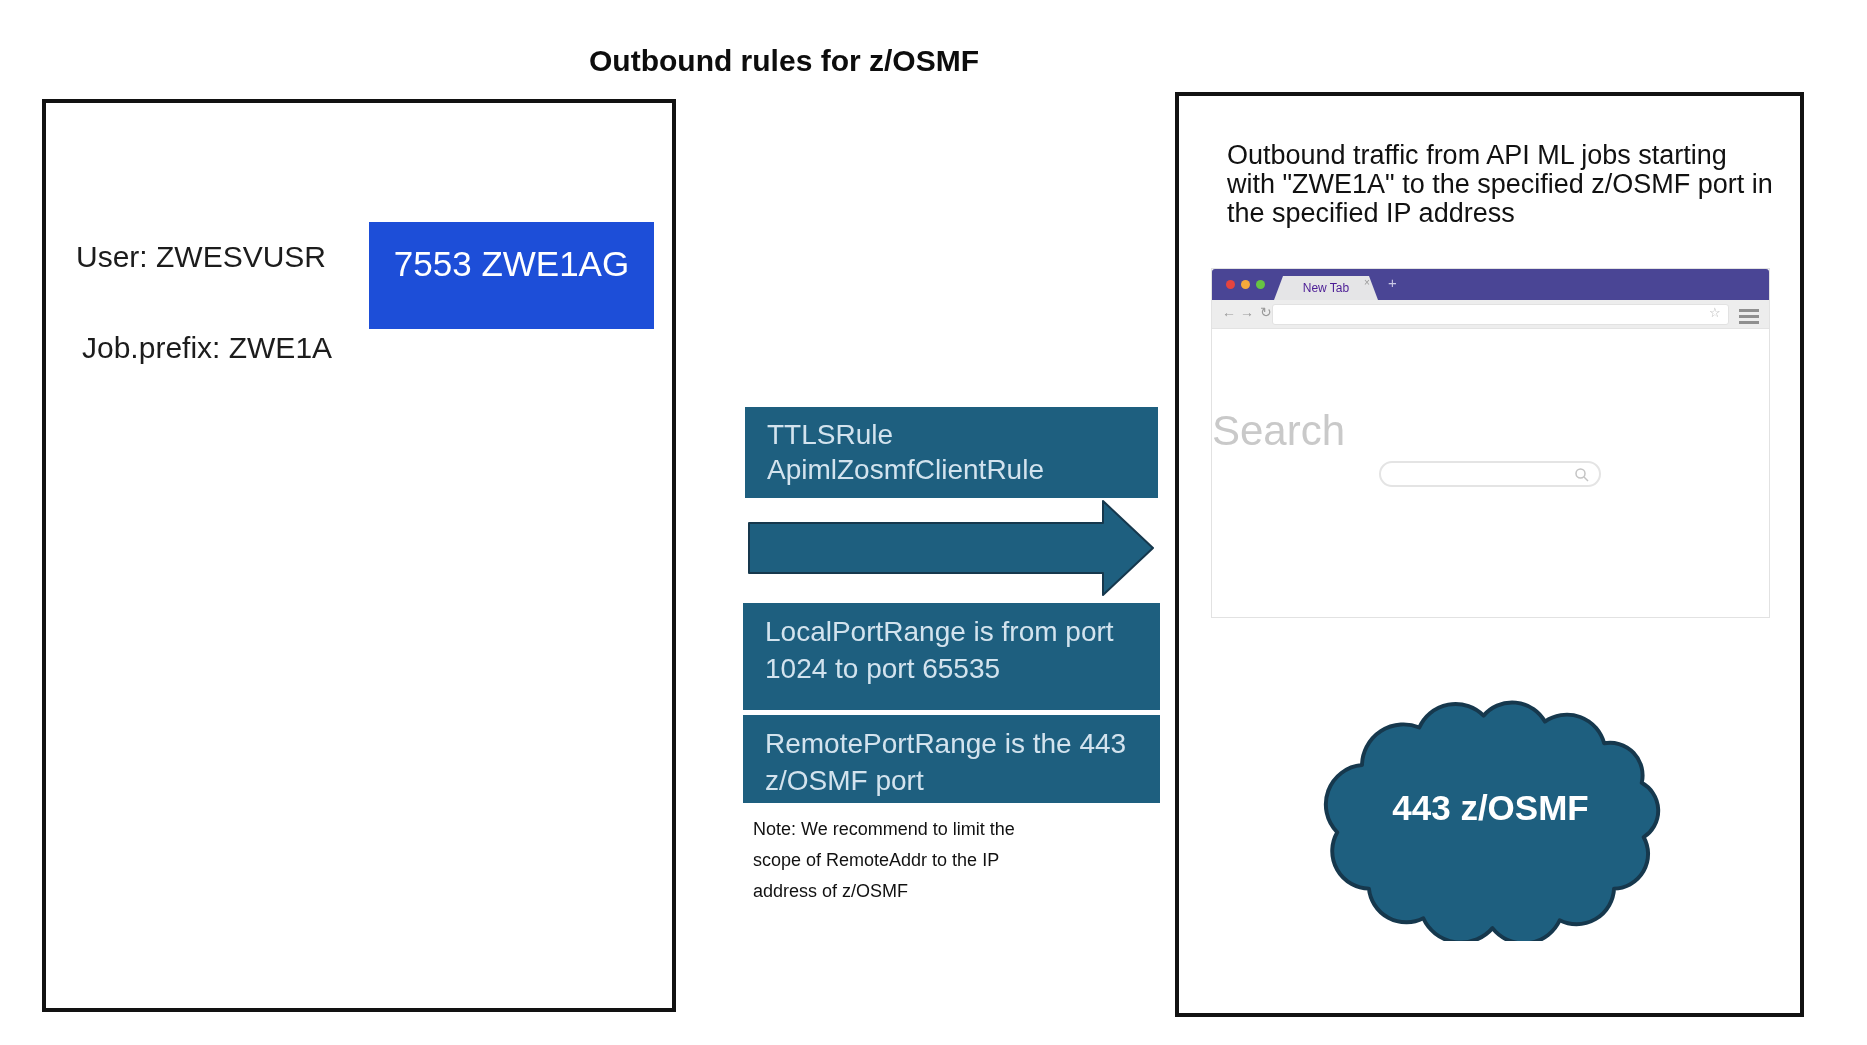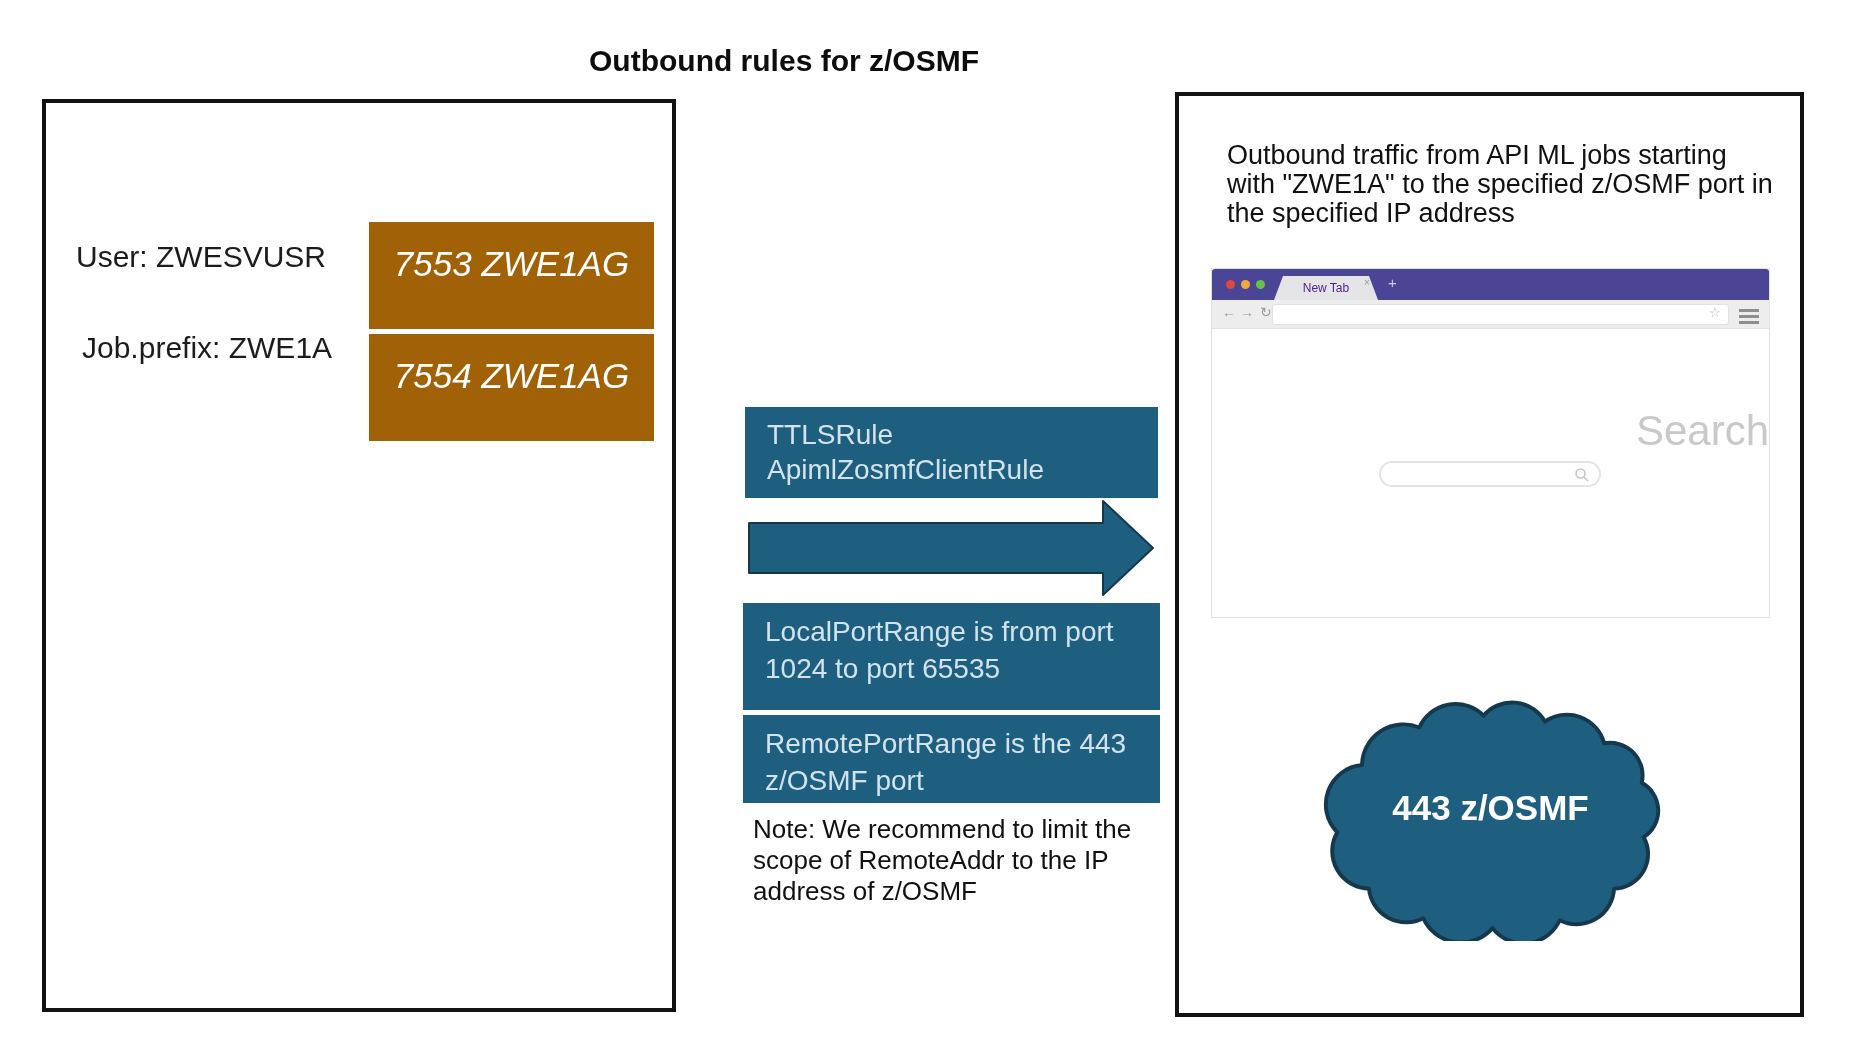--- a/index.html
+++ b/index.html
@@ -19,38 +19,38 @@
   
   #left-box {
     position:absolute; left:42px; top:99px; width:634px; height:913px;
     border:4px solid #121212; background:#fff;
   }
   .left-label { position:absolute; font-size:30px; color:#1c1c1c; }
   #user-label { left:30px; top:137px; }
   #job-label  { left:36px; top:228px; }
   .port-box {
     position:absolute; left:323px; width:285px; height:107px;
-    background:#a16207; color:#fff; font-size:35px;
-    text-align:center; padding-top:22px;font-style:italic;
+    background:#1d4ed8; color:#fff; font-size:35px;
+    text-align:center; padding-top:22px;
   }
   #port-box-1 { top:119px; }
   #port-box-2 { top:231px; }
 
   
   .rule-box {
     position:absolute; background:#1e5f7f; color:#d3e3ee;
     font-size:28px; line-height:35px; padding:10px 22px;
   }
   #ttls-box   { left:745px; top:407px; width:413px; height:91px; }
   #local-box  { left:743px; top:603px; width:417px; height:107px; line-height:37px; }
   #remote-box { left:743px; top:715px; width:417px; height:88px; line-height:37px; }
   #arrow { position:absolute; left:748px; top:498px; width:407px; height:100px; }
   #note-text {
     position:absolute; left:753px; top:814px; width:430px;
-    font-size:26px; line-height:31px; color:#111;
+    font-size:18px; line-height:31px; color:#111;
   }
 
   
   #right-box {
     position:absolute; left:1175px; top:92px; width:629px; height:925px;
     border:4px solid #121212; background:#fff;
   }
   #right-desc {
     position:absolute; left:48px; top:45px; width:565px;
     font-size:27px; line-height:29px; color:#111;
@@ -95,21 +95,21 @@
     font-size:12px; color:#555; padding:2px 22px 2px 6px;
   }
   #star-icon {
     position:absolute; left:497px; top:5px; font-size:13px; color:#b5b5b5;
   }
   #menu-icon { position:absolute; left:527px; top:9px; width:20px; }
   #menu-icon i { display:block; height:3px; background:#8f8f8f; margin-bottom:3px; }
 
   #search-text {
     position:absolute; left:0; top:138px; width:100%;
-    text-align:right; font-size:42px; color:#c9c9c9;
+    text-align:left; font-size:42px; color:#c9c9c9;
   }
   #search-pill {
     position:absolute; left:167px; top:192px; width:222px; height:26px;
     border:2px solid #e4e4e4; border-radius:14px; background:#fff;
   }
   #magnifier-icon { position:absolute; right:9px; top:4px; }
 
   
   #cloud { position:absolute; left:130px; top:588px; width:363px; height:257px; }
   #cloud svg { position:absolute; left:0; top:0; }
@@ -120,21 +120,20 @@
 </style>
 </head>
 <body>
 
 <div id="title">Outbound rules for z/OSMF</div>
 
 <div id="left-box">
   <div id="user-label" class="left-label">User: ZWESVUSR</div>
   <div id="job-label" class="left-label">Job.prefix: ZWE1A</div>
   <div id="port-box-1" class="port-box">7553 ZWE1AG</div>
-  <div id="port-box-2" class="port-box">7554 ZWE1AG</div>
 </div>
 
 <div id="ttls-box" class="rule-box preline">TTLSRule
 ApimlZosmfClientRule</div>
 
 <svg id="arrow" viewBox="0 0 407 100" xmlns="http://www.w3.org/2000/svg">
   <polygon points="1,25 355,25 355,3 405,50 355,97 355,75 1,75" fill="#1e5f7f" stroke="#16384d" stroke-width="2" stroke-linejoin="round"></polygon>
 </svg>
 
 <div id="local-box" class="rule-box preline">LocalPortRange is from port

